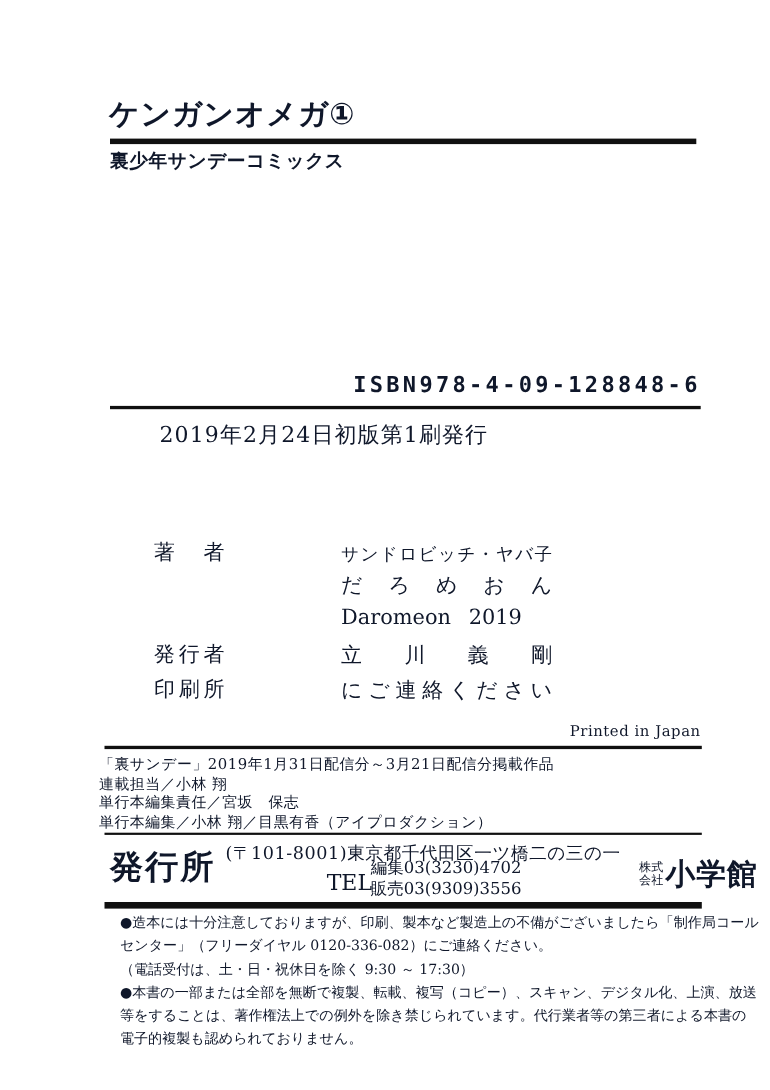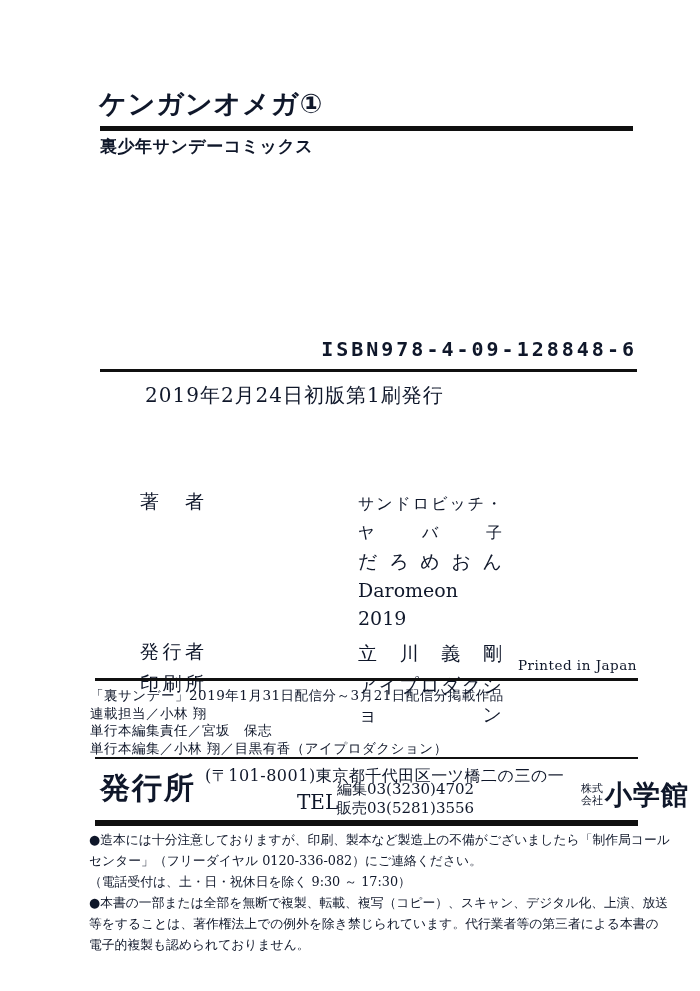--- a/index.html
+++ b/index.html
@@ -34,21 +34,21 @@
     text-align: right;
     font-family: "DejaVu Sans Mono", "Liberation Mono", monospace;
     font-size: 20px; font-weight: 600; letter-spacing: 3px;
     white-space: nowrap;
   }
   .rule-isbn { left: 100px; top: 369px; width: 537px; height: 3px; }
   .print-date { left: 145px; top: 382px; font-size: 20px; letter-spacing: 1px; }
 
   
   .colophon { left: 140px; top: 489px; width: 362px; font-size: 19px; }
-  .col-row { display: flex; align-items: flex-start; gap: 48px; }
+  .col-row { display: flex; align-items: flex-start; }
   .col-label {
     width: 64px; flex: 0 0 64px;
     text-align: justify; text-align-last: justify;
   }
   .col-values { margin-left: 106px; width: 192px; }
   .jlast { text-align: justify; text-align-last: justify; }
   .v-line { line-height: 29px; }
   .author-kana { font-size: 16px; letter-spacing: 0px; }
   .copy-line { line-height: 28px; letter-spacing: 0.5px; }
   .copy-year { text-align: left; word-spacing: 10px; line-height: 28px; }
@@ -80,21 +80,21 @@
     font-size: 11px; line-height: 12.5px; margin-right: 2px;
   }
   .company-name {
     font-family: "DejaVu Sans", "Liberation Sans", sans-serif;
     font-weight: 700; font-size: 27px; letter-spacing: 1px;
   }
 
   .rule-thick { left: 95px; top: 820px; width: 543px; height: 6px; }
 
   
-  .notes { left: 89px; top: 829px; width: 550px; font-size: 12.8px; line-height: 21px; }
+  .notes { left: 109px; top: 829px; width: 550px; font-size: 12.8px; line-height: 21px; }
   .note-line { white-space: nowrap; }
 </style>
 </head>
 <body>
 
 <div class="page">
 
   <div class="abs book-title">ケンガンオメガ①</div>
   <div class="rule rule-title"></div>
   <div class="abs series-label">裏少年サンデーコミックス</div>
@@ -114,21 +114,21 @@
     </div>
     <div class="col-row row-publisher">
       <div class="col-label">発行者</div>
       <div class="col-values">
         <div class="v-line jlast">立川義剛</div>
       </div>
     </div>
     <div class="col-row row-printer">
       <div class="col-label">印刷所</div>
       <div class="col-values">
-        <div class="v-line jlast">アイプロダクション</div>
+        <div class="v-line jlast">にご連絡ください</div>
       </div>
     </div>
   </div>
 
   <div class="abs printed-in">Printed in Japan</div>
   <div class="rule rule-mid"></div>
 
   <div class="abs credits">
     <div>「裏サンデー」2019年1月31日配信分～3月21日配信分掲載作品</div>
     <div>連載担当／小林 翔</div>
@@ -136,21 +136,21 @@
     <div>単行本編集／小林 翔／目黒有香（アイプロダクション）</div>
   </div>
 
   <div class="rule rule-thin"></div>
 
   <div class="abs office-label">発行所</div>
   <div class="abs office-address">(〒101-8001)東京都千代田区一ツ橋二の三の一</div>
   <div class="abs tel-label">TEL</div>
   <div class="abs tel-lines">
     <div>編集03(3230)4702</div>
-    <div>販売03(5281)3556</div>
+    <div>販売03(9309)3556</div>
   </div>
   <div class="abs company">
     <div class="company-prefix">
       <div>株式</div>
       <div>会社</div>
     </div>
     <div class="company-name">小学館</div>
   </div>
 
   <div class="rule rule-thick"></div>

